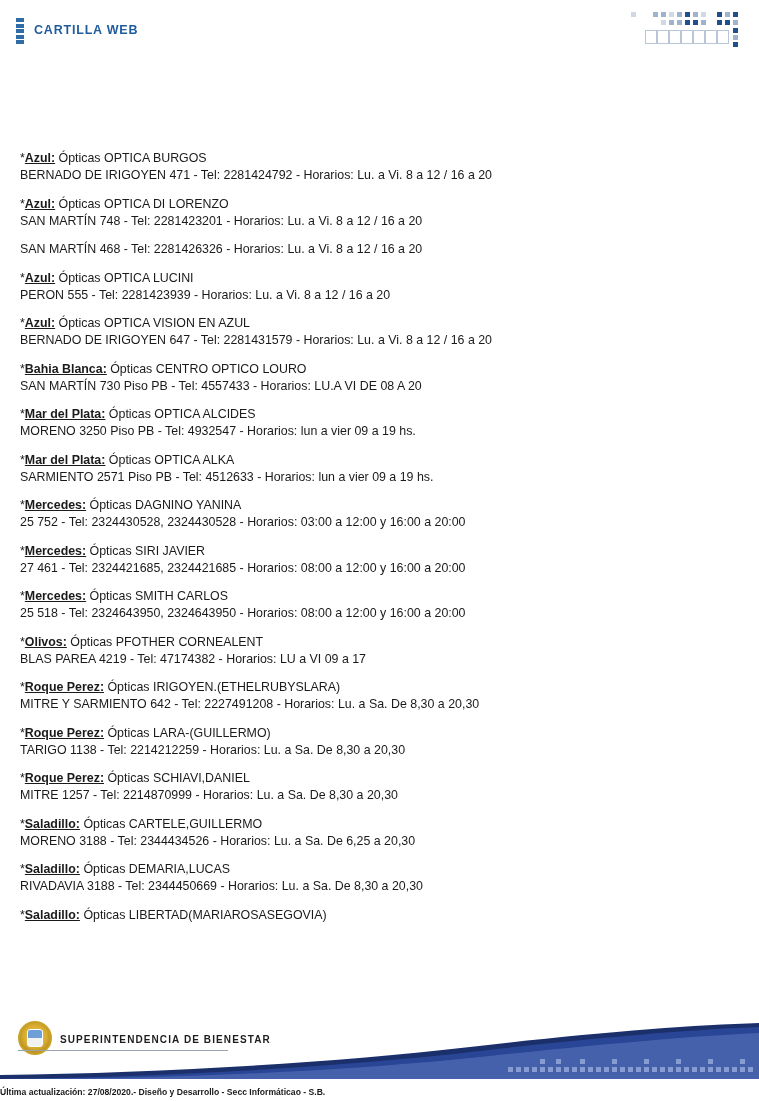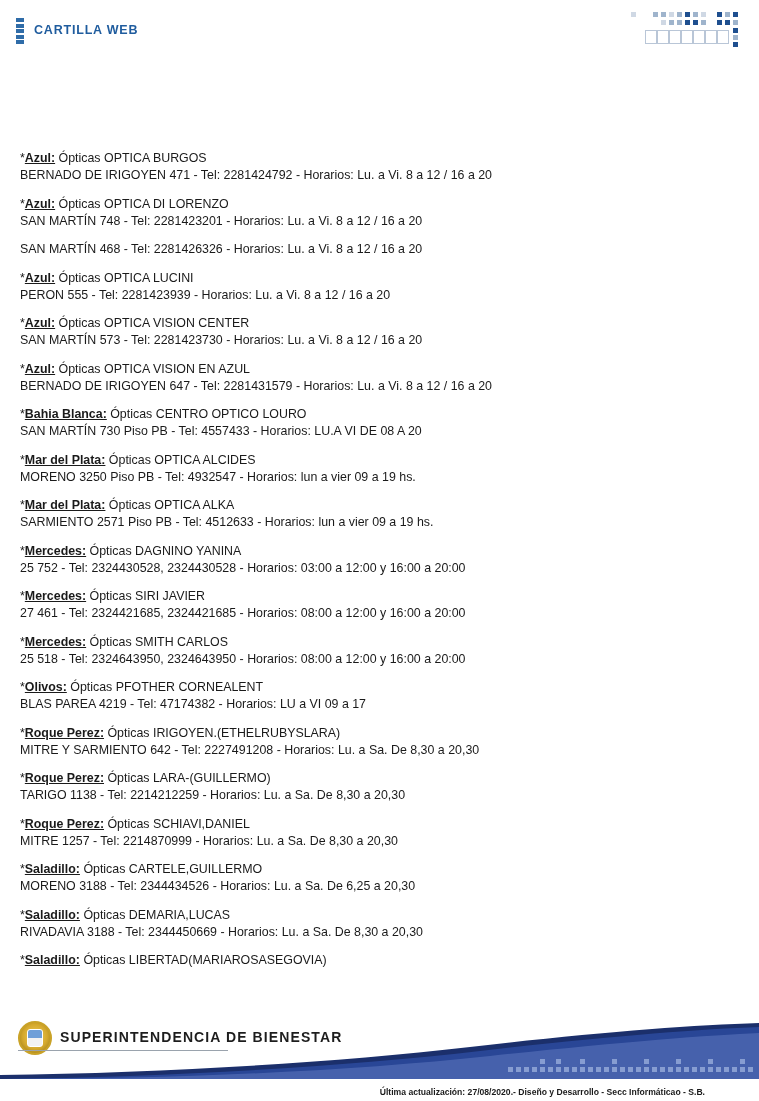--- a/index.html
+++ b/index.html
@@ -126,21 +126,21 @@
     height: 18px;
     border-radius: 3px;
     background: linear-gradient(180deg,#6f9fd8 0%, #6f9fd8 50%, #f2f2f2 50%, #f2f2f2 100%);
     border: 1px solid #ffffff;
     box-sizing: border-box;
   }
   .footer-org {
     position: absolute;
     left: 60px;
     bottom: 56px;
-    font-size: 14px;
+    font-size: 10px;
     letter-spacing: 1.1px;
     color: #1d1d1d;
     font-weight: bold;
   }
   .footer-rule {
     position: absolute;
     left: 18px;
     bottom: 50px;
     width: 210px;
     height: 1px;
@@ -152,21 +152,21 @@
     bottom: 0;
     width: 759px;
     height: 22px;
     background: #ffffff;
   }
   .footer-text {
     position: absolute;
     left: 0;
     bottom: 4px;
     width: 705px;
-    text-align: right;
+    text-align: left;
     font-size: 8.6px;
     font-weight: bold;
     color: #1a1a1a;
   }
 </style>
 </head>
 <body>
 
 <div class="header">
   <div class="header-logo">
@@ -241,28 +241,20 @@
 
   <div class="entry">
     <div class="line1">
       <span class="star">*</span><span class="city">Azul:</span>
       <span>Ópticas</span>
       <span>OPTICA LUCINI</span>
     </div>
     <div class="line2">PERON 555 - Tel: 2281423939 - Horarios: Lu. a Vi. 8 a 12 / 16 a 20</div>
   </div>
 
-  <div class="entry">
-    <div class="line1">
-      <span class="star">*</span><span class="city">Azul:</span>
-      <span>Ópticas</span>
-      <span>OPTICA VISION CENTER</span>
-    </div>
-    <div class="line2">SAN MARTÍN 573 - Tel: 2281423730 - Horarios: Lu. a Vi. 8 a 12 / 16 a 20</div>
-  </div>
 
   <div class="entry">
     <div class="line1">
       <span class="star">*</span><span class="city">Azul:</span>
       <span>Ópticas</span>
       <span>OPTICA VISION EN AZUL</span>
     </div>
     <div class="line2">BERNADO DE IRIGOYEN 647 - Tel: 2281431579 - Horarios: Lu. a Vi. 8 a 12 / 16 a 20</div>
   </div>
 

